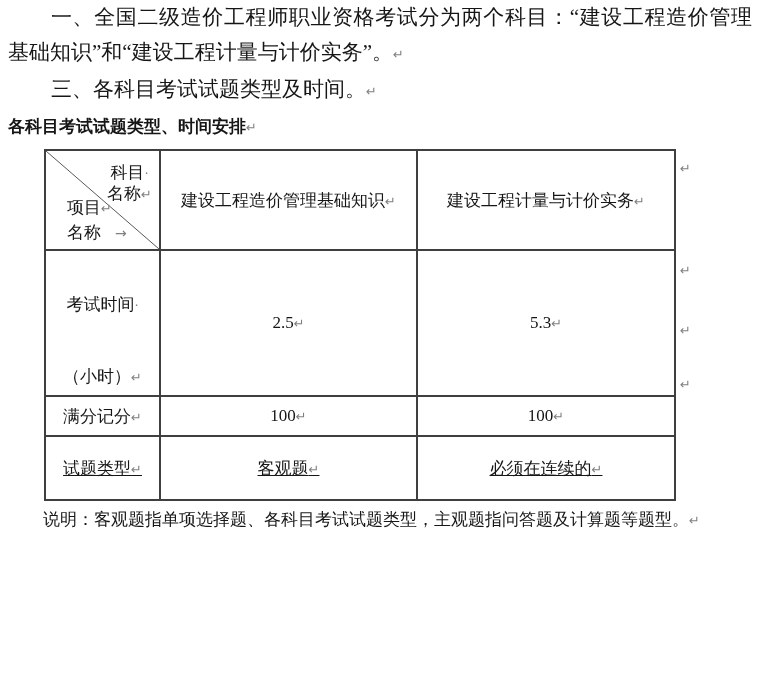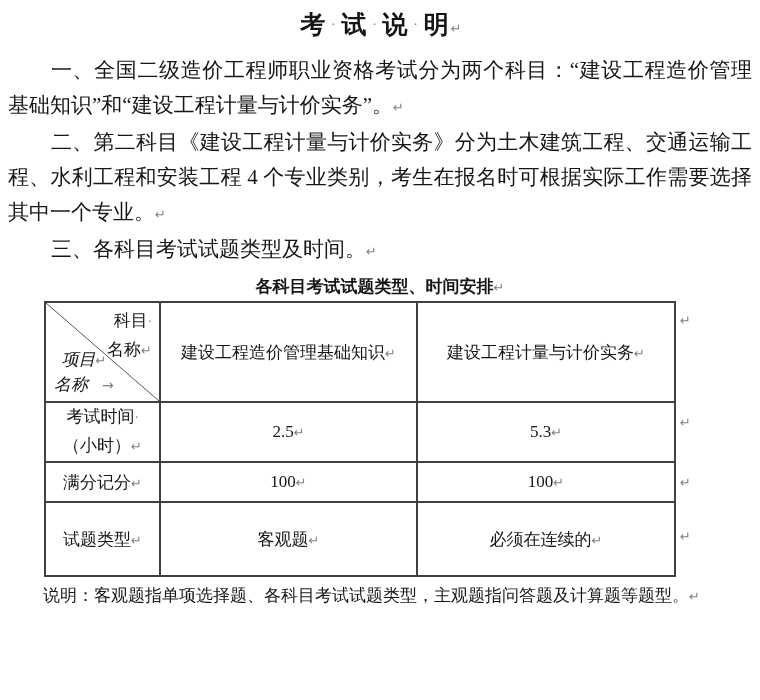--- a/index.html
+++ b/index.html
@@ -9,53 +9,51 @@
   .title { font-family:"Liberation Sans","DejaVu Sans",sans-serif; font-weight:700;
            font-size:25px; text-align:center; margin:8px 0 12px; }
   .title .tchar { margin:0 2px; }
 
   .mark { font-family:"DejaVu Sans",sans-serif; color:#808080; font-size:13px; font-weight:400; }
   .title .mark.dot { margin:0 4px; vertical-align:4px; }
 
   p.body-par { font-size:21px; line-height:35px; text-align:justify; text-indent:43px; }
 
   .caption { font-family:"Liberation Sans","DejaVu Sans",sans-serif; font-weight:700;
-             font-size:17px; text-align:center; margin:6px 0 3px; }
+             font-size:17px; text-align:left; margin:6px 0 11px; }
 
   .table-wrap { position:relative; margin-left:36px; width:630px; }
   table { border-collapse:collapse; table-layout:fixed; width:630px; font-size:17px; }
   td { border:2px solid #3f3f3f; text-align:center; vertical-align:middle; padding:0; }
   tr.r-head td { height:100px; }
   tr.r2 td { height:60px; }
   tr.r3 td { height:40px;text-align:center; }
-  tr.r4 td { height:74px; }
-  td .two-line { line-height:28px; }
+  tr.r4 td { height:64px;text-decoration:underline; }
+  td .two-line { line-height:35px;margin-top:36px; }
 
   .corner-cell { position:relative; }
   .corner-cell svg { position:absolute; left:0; top:0; width:100%; height:100%; }
-  .corner-tr { position:absolute; top:4px; right:7px; text-align:right; line-height:28px; }
-  .corner-bl { position:absolute; bottom:4px; left:8px; text-align:center; line-height:24px;font-style:italic; }
+  .corner-tr { position:absolute; top:12px; right:7px; text-align:center; line-height:20px; }
+  .corner-bl { position:absolute; bottom:4px; left:21px; text-align:left; line-height:24px; }
   .mark.arrow { margin-left:14px; font-size:14px; }
 
   .row-mark { position:absolute; right:-17px; font-family:"DejaVu Sans",sans-serif;
               color:#808080; font-size:13px; }
 
   .note { font-size:17px; margin:7px 0 0 35px; }
 </style>
 </head>
 <body>
 
 <div class="doc">
 
-  <h1 class="title"><span class="tchar">考</span><span class="mark dot">·</span><span class="tchar">试</span><span class="mark dot">·</span><span class="tchar">说</span><span class="mark dot">·</span><span class="tchar">明</span><span class="mark">↵</span></h1>
 
   <p class="body-par"><span>一、全国二级造价工程师职业资格考试分为两个科目：“建设工程造价管理基础知识”和“建设工程计量与计价实务”。</span><span class="mark">↵</span></p>
 
 
-  <p class="body-par"><span>二、第二科目《建设工程计量与计价实务》分为土木建筑工程、交通运输工程、水利工程和安装工程 4 个专业类别，考生在报名时可根据实际工作需要选择其中一个专业。</span><span class="mark">↵</span></p>
 
   <p class="body-par"><span>三、各科目考试试题类型及时间。</span><span class="mark">↵</span></p>
 
   <div class="caption"><span>各科目考试试题类型、时间安排</span><span class="mark">↵</span></div>
 
   <div class="table-wrap">
     <table>
       <colgroup>
           <col style="width:115px">
           <col style="width:257px">

